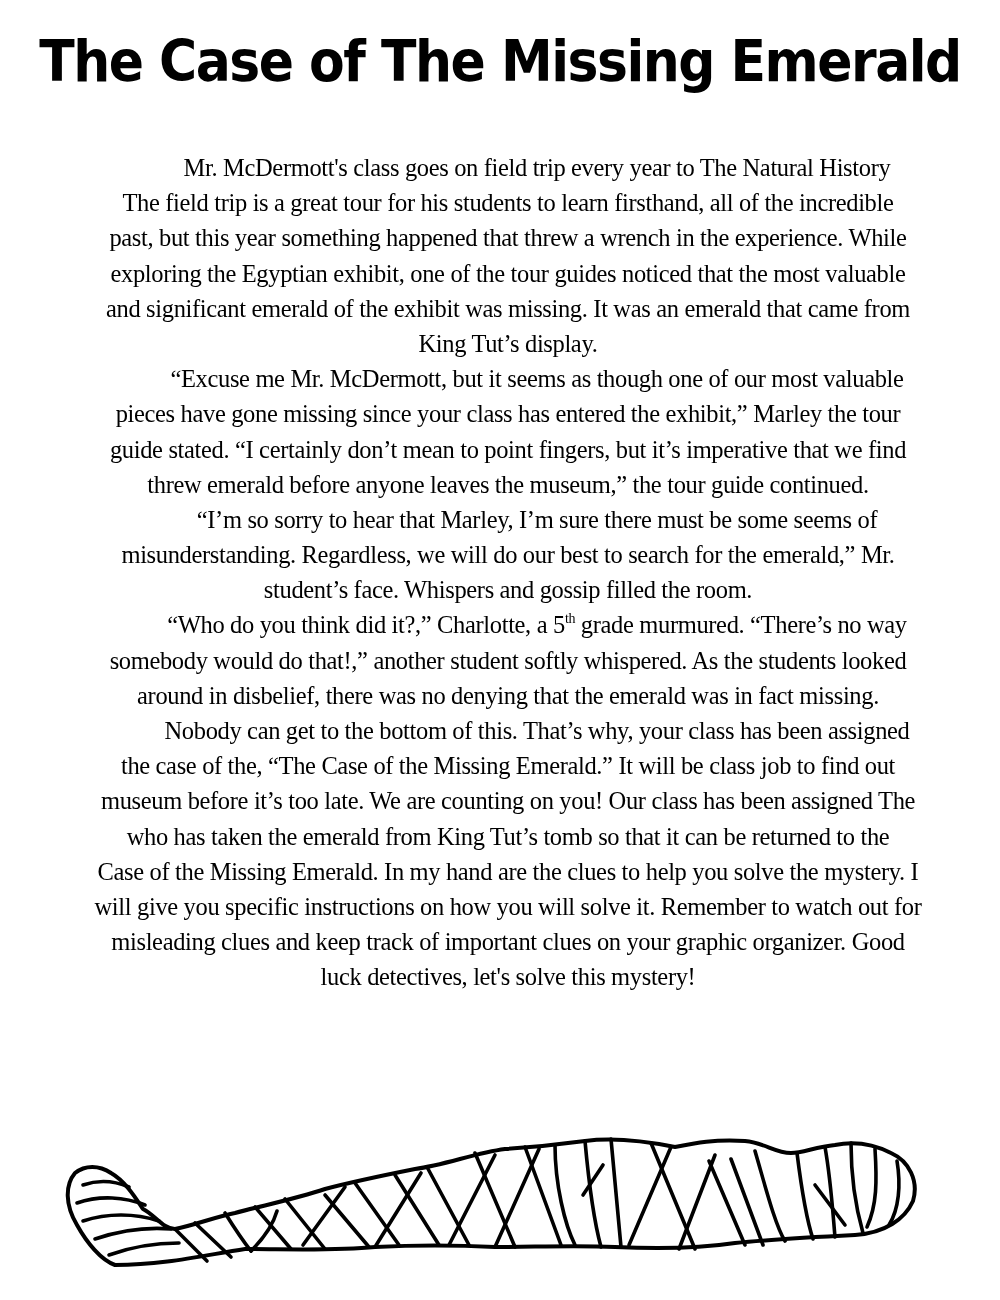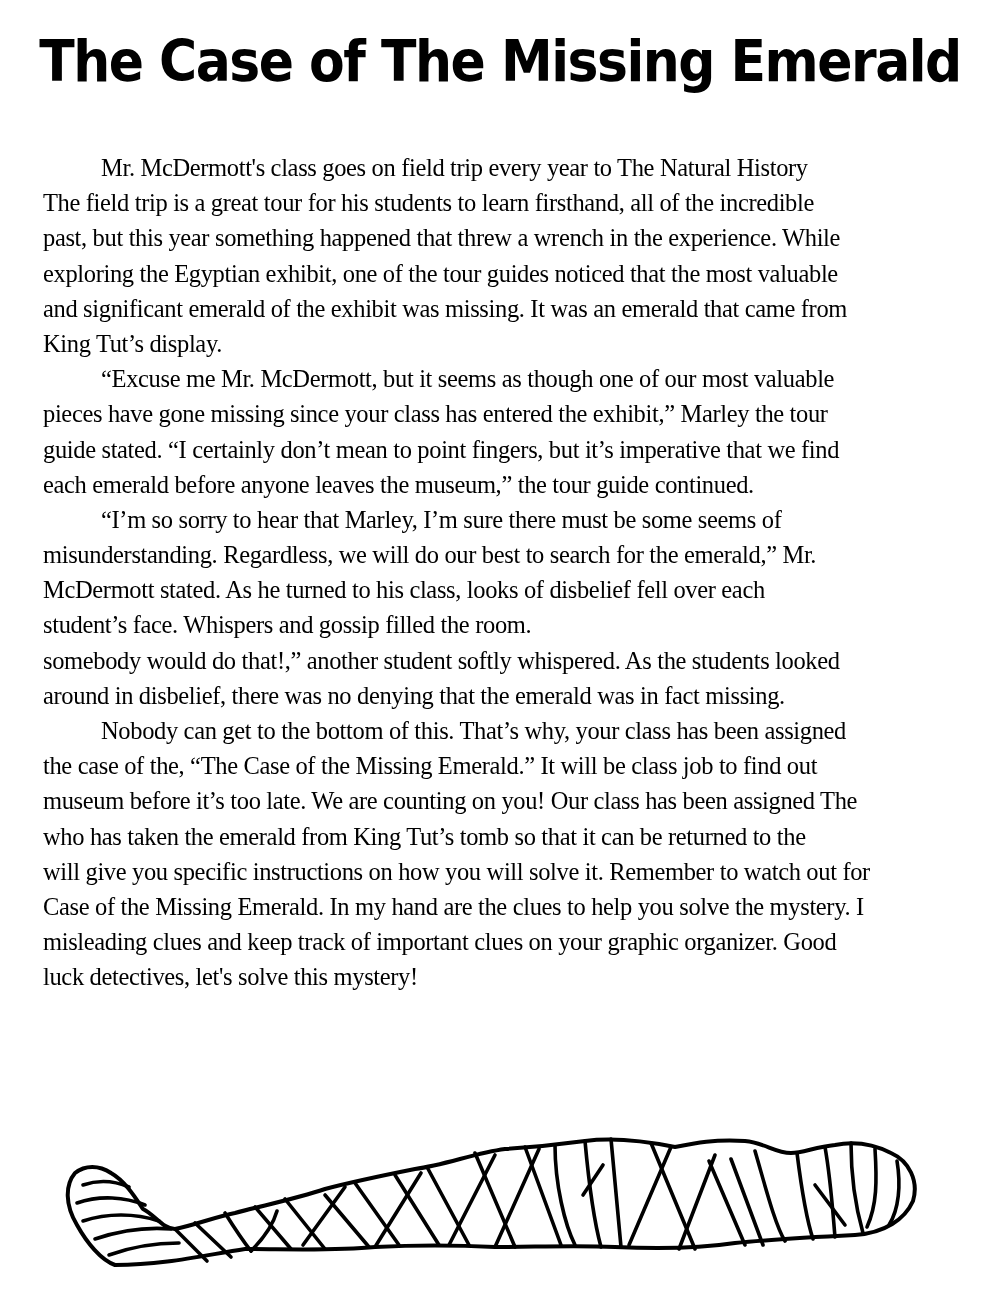--- a/index.html
+++ b/index.html
@@ -32,20 +32,21 @@
       position: absolute;
       left: 43px;
       top: 150px;
       width: 930px;
       font-family: "Liberation Serif", serif;
       font-size: 24.5px;
       line-height: 35.2px;
       letter-spacing: -0.35px;
       word-spacing: 0px;
       margin: 0;
+      text-align: center;
     }
     .line {
       display: block;
       white-space: nowrap;
       height: 35.2px;
     }
     .indent {
       padding-left: 58px;
     }
     sup.ord {
@@ -84,36 +85,36 @@
   <span class="line indent">Mr. McDermott's class goes on field trip every year to The Natural History</span>
   <span class="line">The field trip is a great tour for his students to learn firsthand, all of the incredible</span>
   <span class="line">past, but this year something happened that threw a wrench in the experience.  While</span>
   <span class="line">exploring the Egyptian exhibit, one of the tour guides noticed that the most valuable</span>
   <span class="line">and significant emerald of the exhibit was missing.  It was an emerald that came from</span>
   <span class="line">King Tut’s display.</span>
 
   <span class="line indent">“Excuse me Mr. McDermott, but it seems as though one of our most valuable</span>
   <span class="line">pieces have gone missing since your class has entered the exhibit,” Marley the tour</span>
   <span class="line">guide stated.  “I certainly don’t mean to point fingers, but it’s imperative that we find</span>
-  <span class="line">each emerald before anyone leaves the museum,” the tour guide continued.</span>
+  <span class="line">threw emerald before anyone leaves the museum,” the tour guide continued.</span>
 
   <span class="line indent">“I’m so sorry to hear that Marley, I’m sure there must be some seems of</span>
   <span class="line">misunderstanding.  Regardless, we will do our best to search for the emerald,” Mr.</span>
-  <span class="line">McDermott stated.  As he turned to his class, looks of disbelief fell over each</span>
   <span class="line">student’s face.  Whispers and gossip filled the room.</span>
 
+  <span class="line indent"><span>“Who do you think did it?,” Charlotte, a 5</span><sup class="ord">th</sup><span> grade murmured.  “There’s no way</span></span>
   <span class="line">somebody would do that!,” another student softly whispered.  As the students looked</span>
   <span class="line">around in disbelief, there was no denying that the emerald was in fact missing.</span>
 
   <span class="line indent">Nobody can get to the bottom of this. That’s why, your class has been assigned</span>
   <span class="line">the case of the, “The Case of the Missing Emerald.” It will be class job to find out</span>
   <span class="line">museum before it’s too late. We are counting on you! Our class has been assigned The</span>
   <span class="line">who has taken the emerald from King Tut’s tomb so that it can be returned to the</span>
+  <span class="line">Case of the Missing Emerald. In my hand are the clues to help you solve the mystery. I</span>
   <span class="line">will give you specific instructions on how you will solve it. Remember to watch out for</span>
-  <span class="line">Case of the Missing Emerald. In my hand are the clues to help you solve the mystery. I</span>
   <span class="line">misleading clues and keep track of important clues on your graphic organizer. Good</span>
   <span class="line">luck detectives, let's solve this mystery!</span>
 </div>
 
 <svg class="mummy" viewBox="0 0 870 150" xmlns="http://www.w3.org/2000/svg">
 
   <path d="
     M 20 48
     C 10 60, 10 80, 22 100
     C 32 118, 46 135, 60 140

